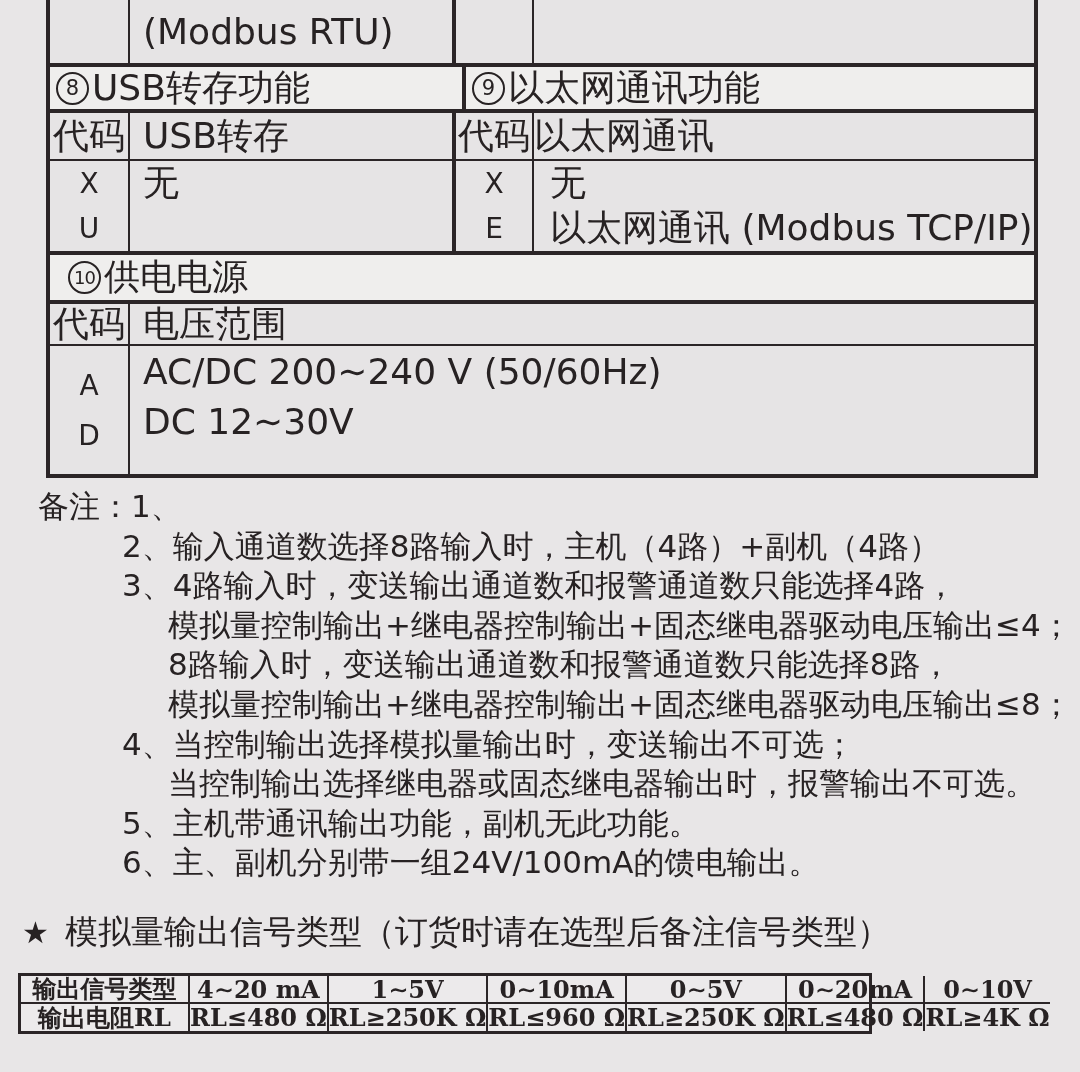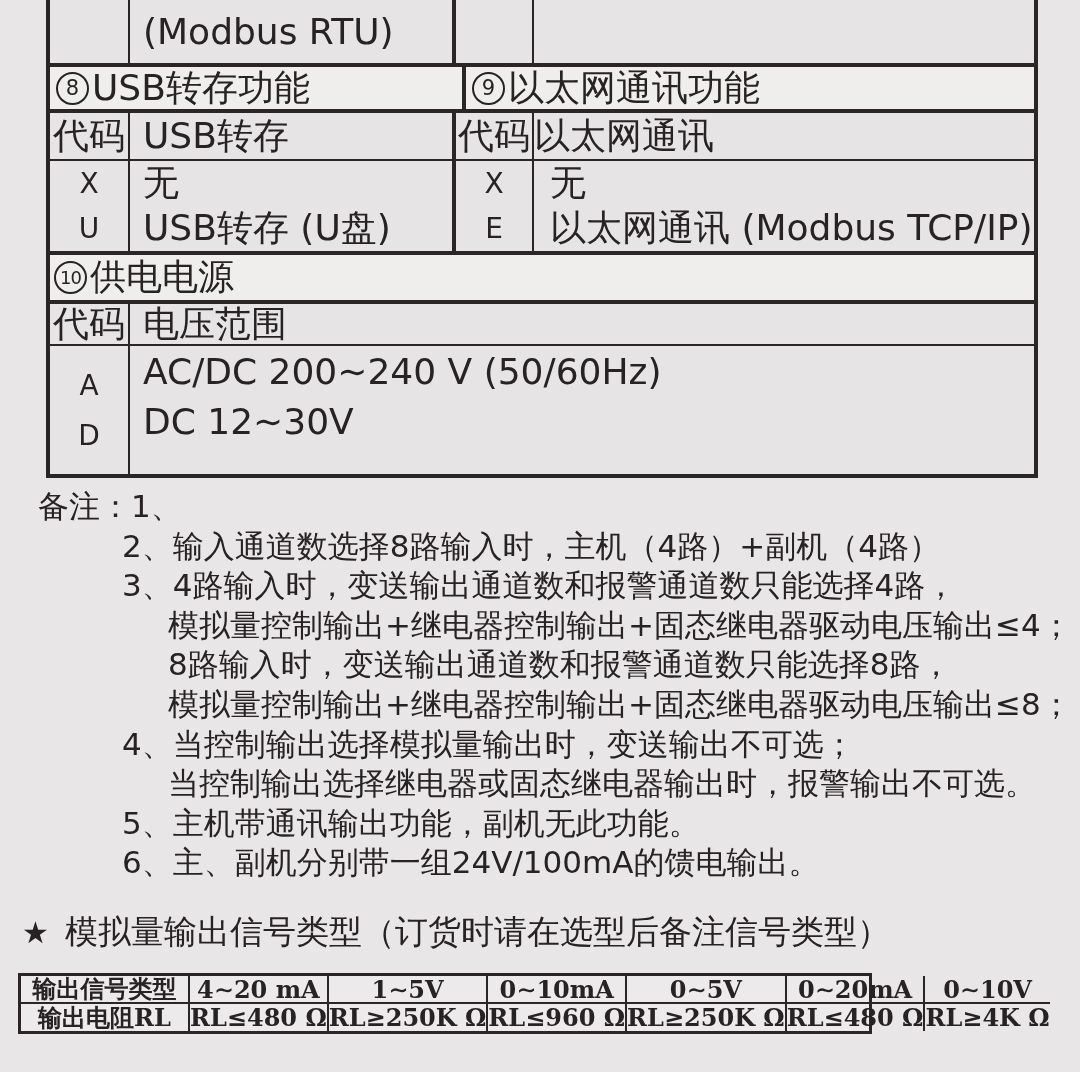--- a/index.html
+++ b/index.html
@@ -33,21 +33,21 @@
   .rsec10{height:49px;background:var(--secbg);}
   .rhead2{height:42px;}
   .rdata2{height:128px;}
   .cell{box-sizing:border-box;display:flex;align-items:center;text-align:right;}
   .code-l{flex:0 0 80px;border-right:2px solid var(--bc);justify-content:center;}
   .desc-l{flex:0 0 326px;border-right:4px solid var(--bc);padding-left:13px;}
   .code-r{flex:0 0 78px;border-right:2px solid var(--bc);justify-content:center;}
   .desc-r{flex:1;padding-left:0;}
   .half-l{flex:0 0 406px;border-right:4px solid var(--bc);padding-left:6px;display:flex;align-items:center;}
   .half-r{flex:1;padding-left:6px;display:flex;align-items:center;}
-  .full{flex:1;padding-left:4px;display:flex;align-items:center;}
+  .full{flex:1;padding-left:18px;display:flex;align-items:center;}
   .col{flex-direction:column;align-items:stretch;padding:0;}
   .line45{height:45px;display:flex;align-items:center;}
   .line50{height:50px;display:flex;align-items:center;}
   .cc{justify-content:center;}
   .pl13{padding-left:13px;}
   .pl16{padding-left:16px;}
   .codetxt{font-size:28px;}
   .circ{
     width:33px;height:33px;box-sizing:border-box;border:2.5px solid var(--txt);
     border-radius:50%;display:inline-flex;align-items:center;justify-content:center;
@@ -108,21 +108,20 @@
     <div class="cell desc-r">以太网通讯</div>
   </div>
 
   <div class="row rdata bb4">
     <div class="cell code-l col">
       <div class="line45 cc codetxt">X</div>
       <div class="line45 cc codetxt">U</div>
     </div>
     <div class="cell desc-l col">
       <div class="line45 pl13">无</div>
-      <div class="line45 pl13">USB转存 (U盘)</div>
     </div>
     <div class="cell code-r col">
       <div class="line45 cc codetxt">X</div>
       <div class="line45 cc codetxt">E</div>
     </div>
     <div class="cell desc-r col">
       <div class="line45 pl16">无</div>
       <div class="line45 pl16">以太网通讯 (Modbus TCP/IP)</div>
     </div>
   </div>

